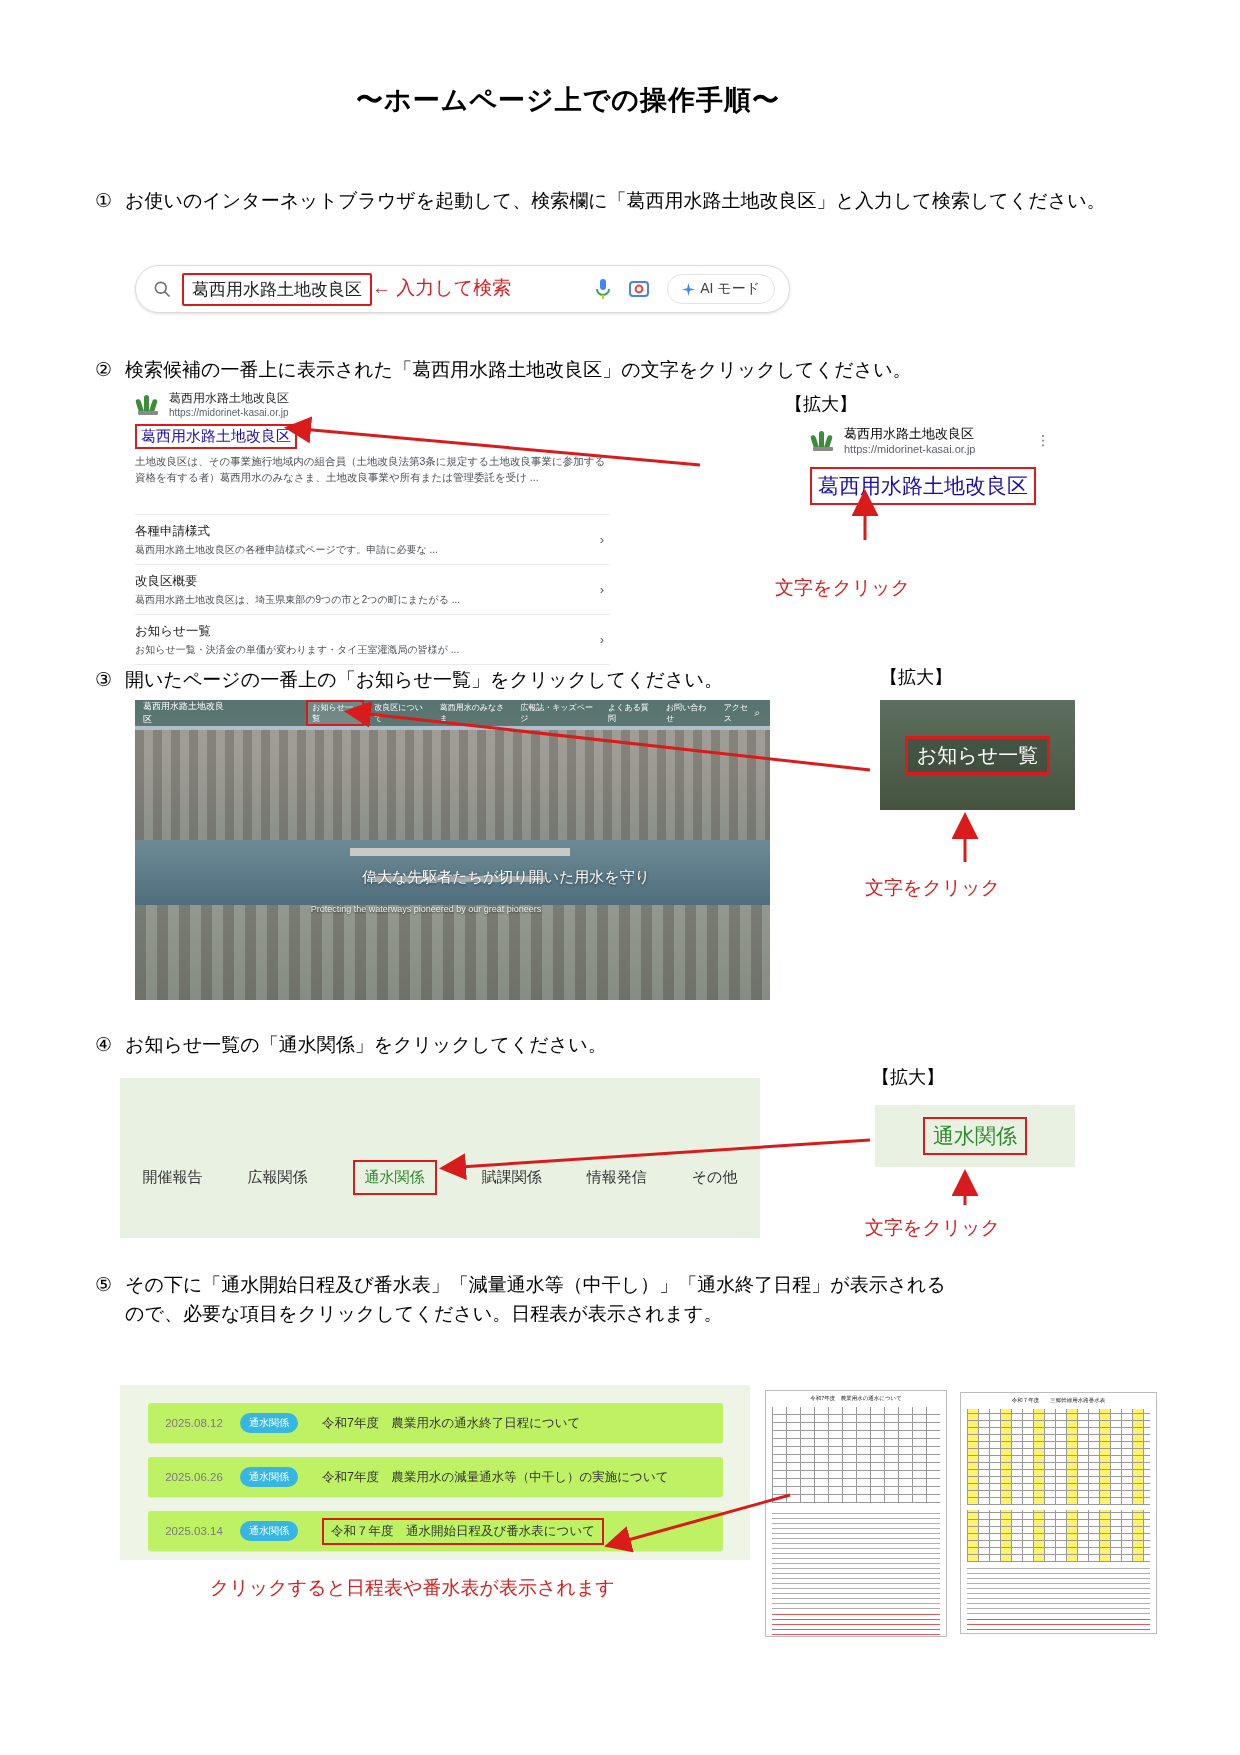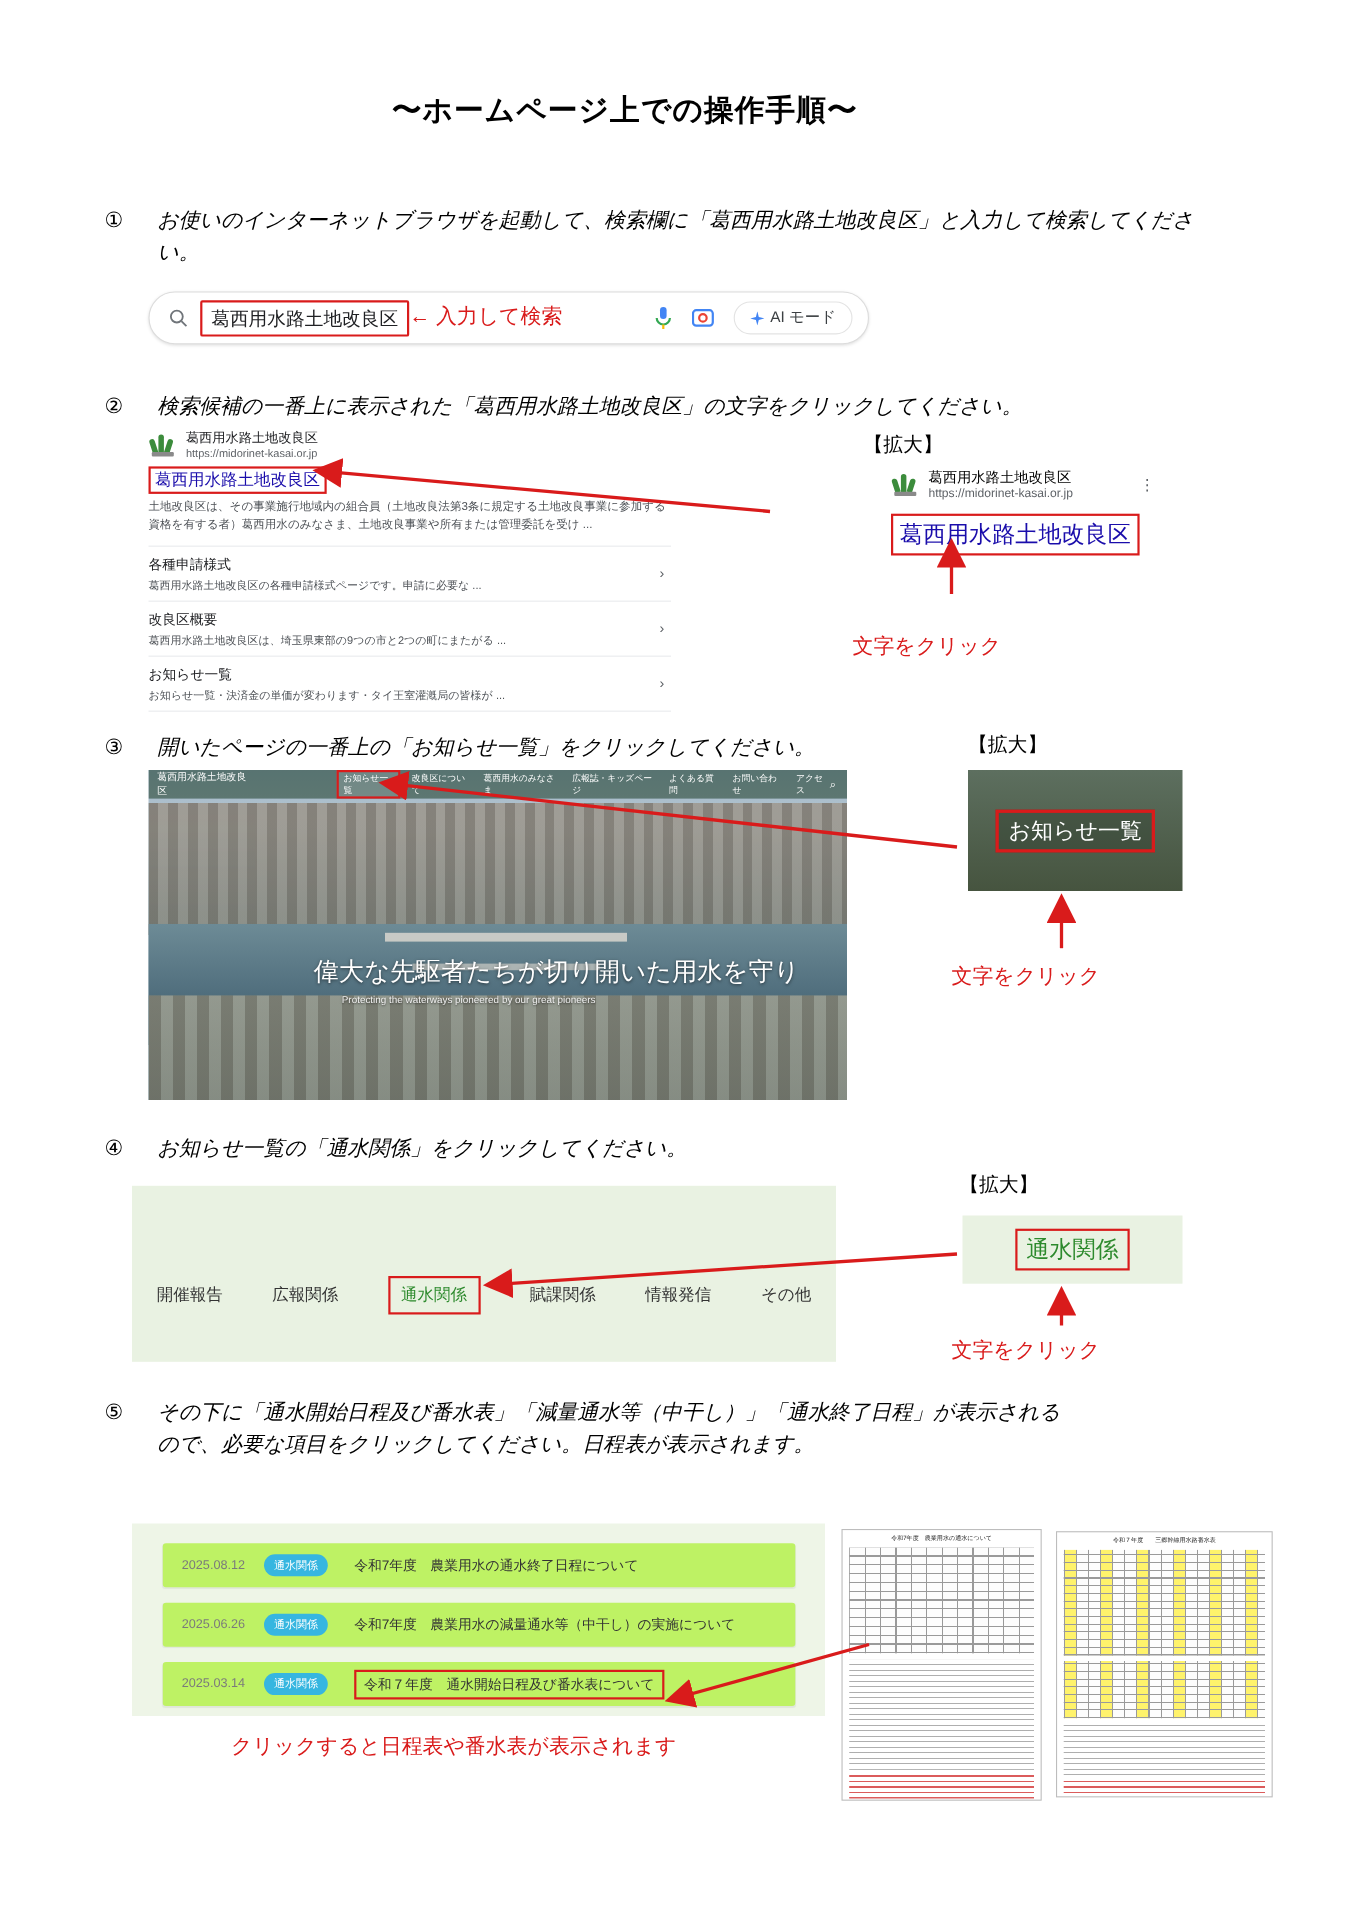--- a/index.html
+++ b/index.html
@@ -35,22 +35,21 @@
     line-height: 1.55;
   }
   .step .num {
     position: absolute;
     left: 0;
     top: 0;
     font-size: 19px;
   }
   .step .txt {
     display: block;
-    margin-left: 48px;
-    font-style: italic;
+    margin-left: 30px;
   }
   
   .searchbar {
     position: absolute;
     left: 135px;
     top: 265px;
     width: 655px;
     height: 48px;
     border: 1px solid #dcdcdc;
     border-radius: 26px;
@@ -144,21 +143,21 @@
   .serp .title-link {
     color: #1a0dab;
     font-size: 15px;
   }
   .serp .snippet {
     margin-top: 5px;
     font-size: 10.5px;
     line-height: 1.5;
     color: #4d5156;
   }
-  .serp .sublist { margin-top: 10px; }
+  .serp .sublist { margin-top: 28px; }
   .serp .sub-item {
     border-top: 1px solid #e8eaed;
     padding: 8px 0 7px 0;
     position: relative;
   }
   .serp .sub-item:last-child { border-bottom: 1px solid #e8eaed; }
   .serp .sub-t { font-size: 12.5px; color: #202124; }
   .serp .sub-d { font-size: 10px; color: #4d5156; margin-top: 3px; }
   .serp .chev {
     position: absolute;
@@ -243,21 +242,21 @@
   .hero .nav-items {
     display: flex; gap: 12px; margin-left: 10px;
     color: #fff; font-size: 8px;
   }
   .hero .nav-search {
     margin-left: auto; margin-right: 10px; color: #fff; font-size: 10px;
   }
   .hero .h-copy {
     position: absolute; top: 168px; left: 0; width: 742px;
     text-align: center; color: #fff;
-    font-size: 23px;
+    font-size: 15px;
     text-shadow: 0 1px 3px rgba(0,0,0,.6);
   }
   .hero .h-sub {
     position: absolute; top: 204px; left: 0; width: 582px;
     text-align: center; color: #f0f0f0; font-size: 9px;
     text-shadow: 0 1px 2px rgba(0,0,0,.6);
   }
   .zoom3 {
     position: absolute; left: 880px; top: 700px;
     width: 195px; height: 110px;

